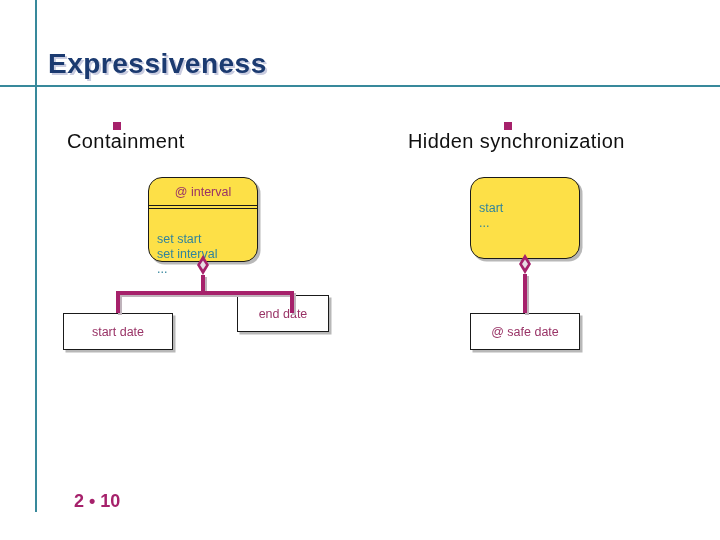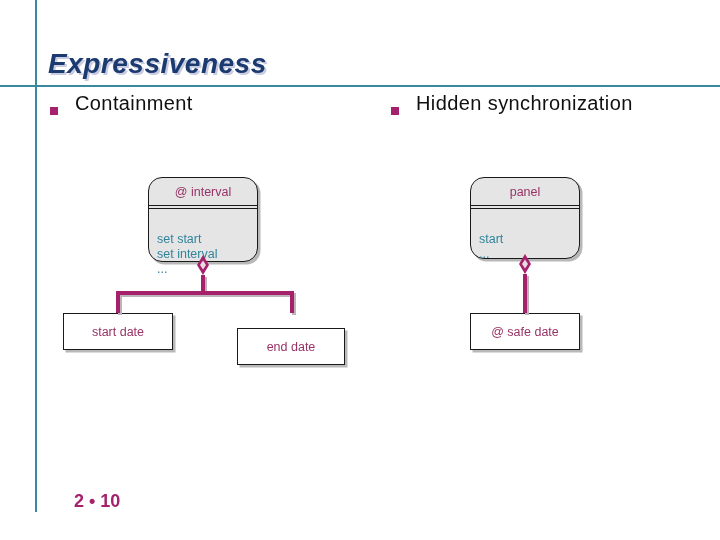--- a/index.html
+++ b/index.html
@@ -12,39 +12,39 @@
     position:absolute;left:35px;top:0;width:2px;height:512px;
     background:var(--accent-teal,#38899B);
   }
   .hrule{
     position:absolute;left:0;top:85px;width:720px;height:2px;
     background:var(--accent-teal,#38899B);
   }
   
   .title{
     position:absolute;left:48px;top:48px;width:600px;
-    font-size:28px;font-weight:bold;font-style:italic;letter-spacing:.5px;
+    font-size:28px;font-weight:bold;letter-spacing:.5px;
     color:var(--title-navy,#1B3A70);
     text-shadow:2px 2px 0 #c9cce0;
     white-space:nowrap;
   }
   
-  .bullet-item{position:absolute;top:92px;display:flex;align-items:flex-end;}
+  .bullet-item{position:absolute;top:114px;display:flex;align-items:center;flex-direction:column;}
   .bullet-item .sq{
     width:8px;height:8px;margin-top:8px;flex:0 0 auto;
     background:var(--magenta-accent,#A6216B);
   }
   .bullet-item .lbl{
     margin-left:17px;font-size:20px;letter-spacing:.4px;color:#101010;white-space:nowrap;
   }
   .bullet-left{left:50px;}
   .bullet-right{left:391px;}
   
   .classbox{
-    position:absolute;background:#e5e5e5;border:1.5px solid #1a1a1a;border-radius:14px;
+    position:absolute;background:#fde047;border:1.5px solid #1a1a1a;border-radius:14px;
     box-shadow:2.5px 2.5px 0 #b8b8b8;box-sizing:border-box;
   }
   .classbox .cb-title{
     height:27px;display:flex;align-items:center;justify-content:center;
     font-size:12.5px;color:var(--box-label-magenta,#993366);
     border-bottom:4px double #1a1a1a;white-space:nowrap;
   }
   .classbox .cb-body{
     padding:4px 8px 0 8px;font-size:12.5px;line-height:15px;
     color:var(--member-teal,#31849B);
@@ -88,35 +88,34 @@
     <div class="cb-body">
       <div>set start</div>
       <div>set interval</div>
       <div>...</div>
     </div>
   </div>
 
   <div class="node" style="left:63px;top:313px;width:110px;height:37px">
     <span>start date</span>
   </div>
-  <div class="node" style="left:237px;top:328px;width:108px;height:37px">
+  <div class="node" style="left:237px;top:295px;width:92px;height:37px">
     <span>end date</span>
   </div>
 
   <div class="conn" style="left:201px;top:275px;width:4px;height:18px"></div>
   <div class="conn" style="left:116px;top:291px;width:178px;height:4px"></div>
   <div class="conn" style="left:116px;top:293px;width:4px;height:20px"></div>
   <div class="conn" style="left:290px;top:293px;width:4px;height:20px"></div>
   <svg class="diamond" style="left:196px;top:254px" viewBox="0 0 14 22">
     <polygon points="7,1 13,11 7,21 1,11" style="fill:var(--magenta-accent,#A6216B)"></polygon>
     <polygon points="7,6.5 10,11 7,15.5 4,11" style="fill:#e6dce3"></polygon>
   </svg>
 
   <div class="classbox" style="left:470px;top:177px;width:110px;height:82px">
-    <div class="cb-title">panel</div>
     <div class="cb-body">
       <div>start</div>
       <div>...</div>
     </div>
   </div>
 
   <div class="node" style="left:470px;top:313px;width:110px;height:37px">
     <span>@ safe date</span>
   </div>
 

